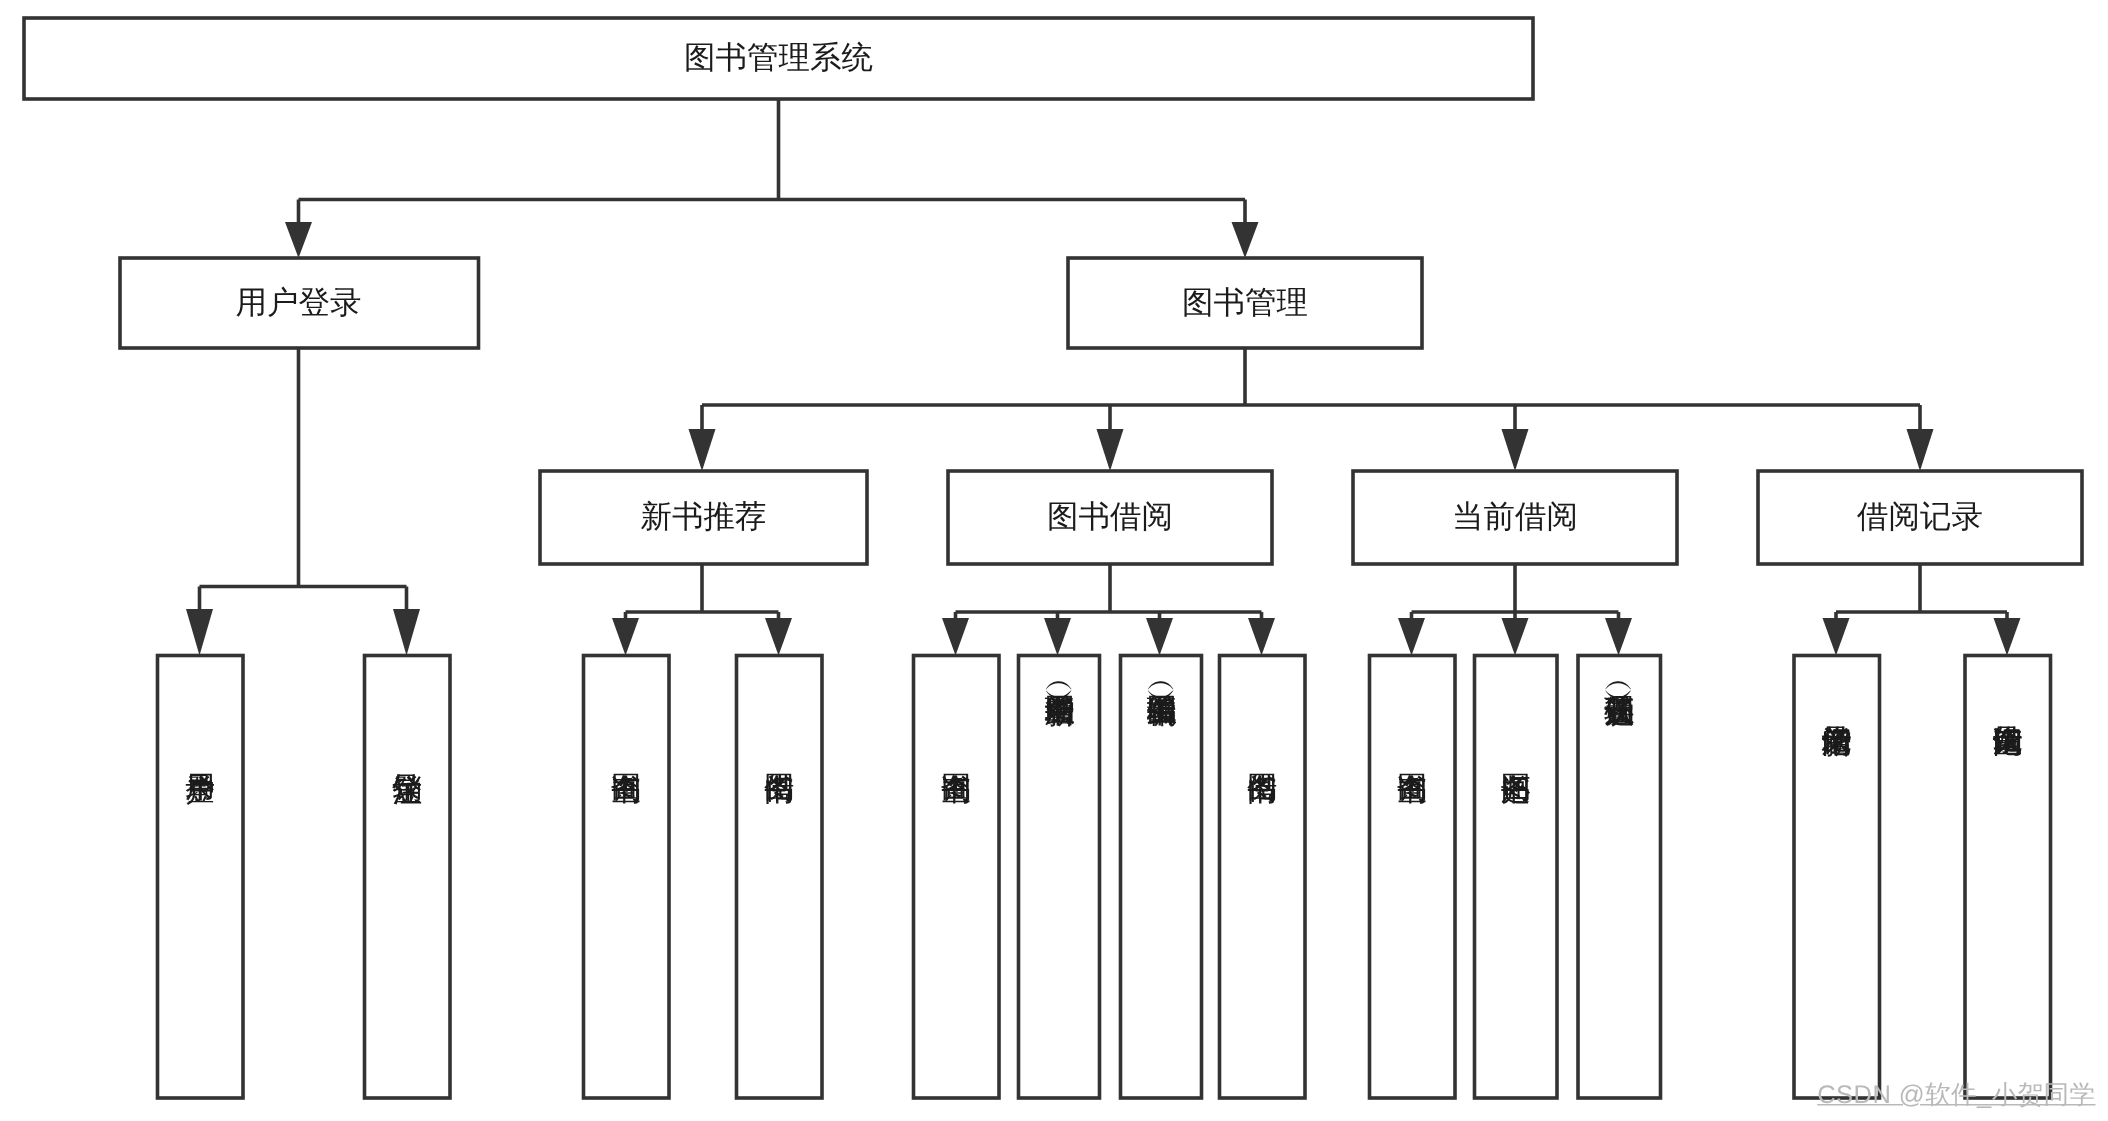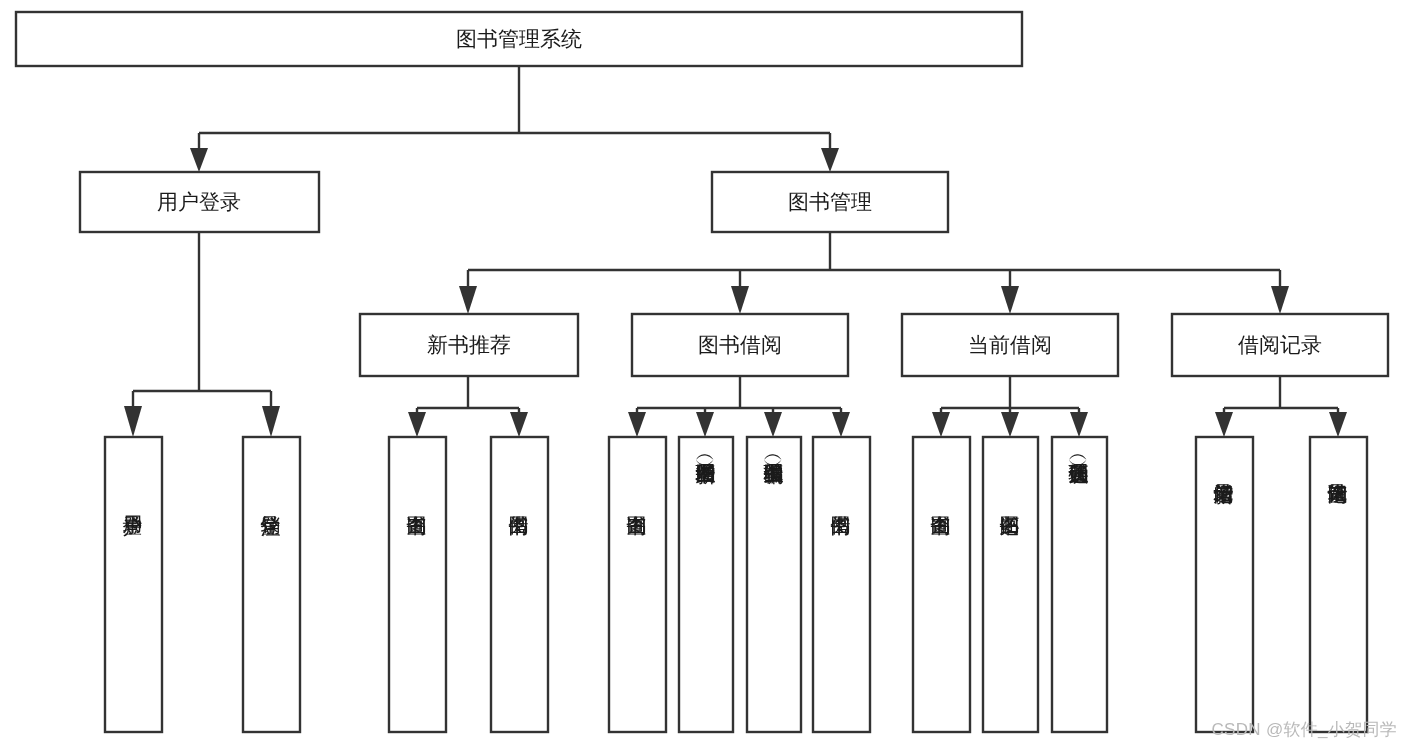--- a/index.html
+++ b/index.html
@@ -58,20 +58,21 @@
   .watermark {
     position: absolute;
     right: 8px;
     bottom: 6px;
     font-family: "Liberation Sans", "DejaVu Sans", sans-serif;
     font-size: 17px;
     color: #b9b9b9;
     letter-spacing: 0.3px;
     white-space: nowrap;
     user-select: none;
+    text-decoration: underline;
   }
 </style>
 </head>
 <body>
 
 <div id="diagram-root">
 
   <svg class="flow" viewBox="0 0 1405 747" xmlns="http://www.w3.org/2000/svg">
 
     <defs>

